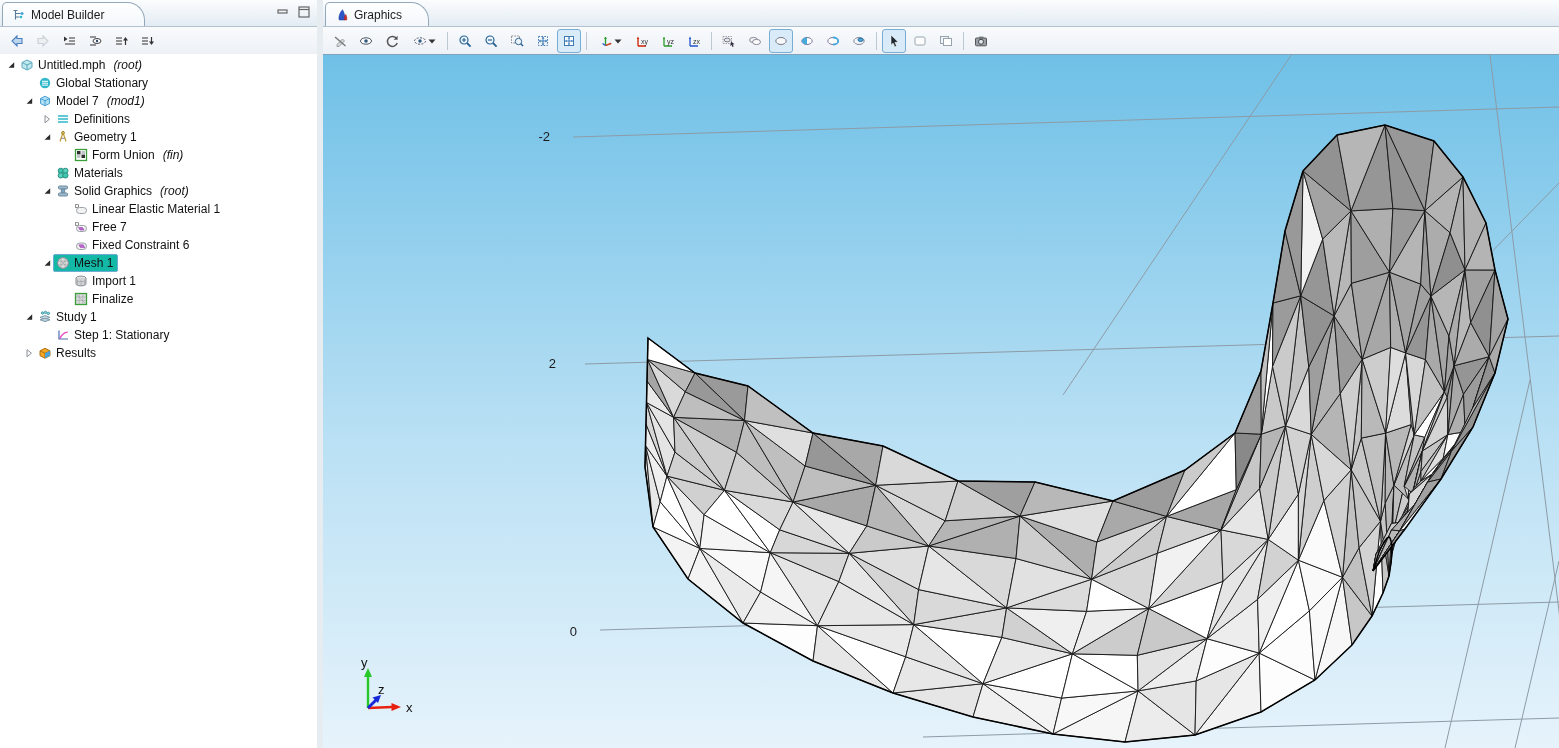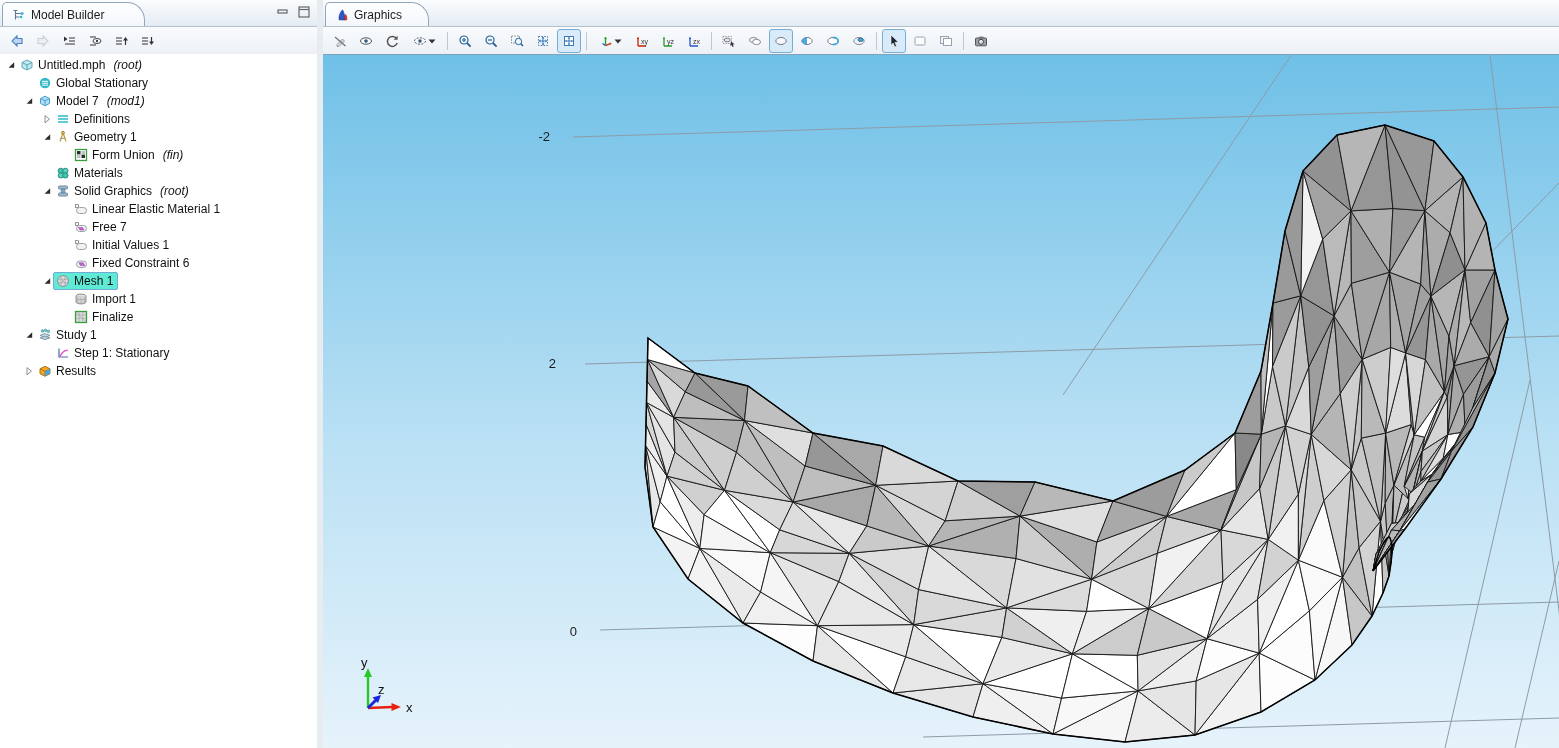--- a/index.html
+++ b/index.html
@@ -25,21 +25,21 @@
   .tbtn .caret{margin-left:1px;}
   .tbtn.w-caret{width:34px;}
   .tsep{width:1px;height:18px;background:#bfc8d2;margin:0 4px;}
   #tree{position:absolute;top:54px;left:0;right:0;bottom:0;background:#fff;
     overflow:hidden;padding-top:2px;}
   .tree-row{display:flex;align-items:center;height:18px;white-space:nowrap;}
   .tree-row .tw{display:inline-block;height:1px;}
   .tree-row .arrow{width:13px;display:flex;align-items:center;justify-content:center;}
   .selbox{display:inline-flex;align-items:center;gap:4px;padding:0 4px 0 1px;
     border:1px solid transparent;border-radius:2px;height:16px;}
-  .selbox.selected{background:#5eead4;border-color:#6fabd2;}
+  .selbox.selected{background:#14b8a6;border-color:#6fabd2;}
   .ticon{width:15px;height:15px;display:flex;align-items:center;justify-content:center;}
   .tlabel{font-size:12px;color:#111;}
   .tdetail{font-size:12px;color:#111;font-style:italic;margin-left:4px;}
   #viewport{position:absolute;top:54px;left:0;width:1236px;height:694px;
     border-top:1px solid #7fa3bd;}
   svg{display:block;}
 </style>
 </head>
 <body>
 
@@ -259,33 +259,20 @@
         <span class="arrow"></span>
         <span class="selbox">
           <span class="ticon">
             <svg width="14" height="14" viewBox="0 0 14 14">
               <text x="1" y="5.5" font-size="6" fill="#333" font-family="Liberation Sans,sans-serif">D</text>
               <rect x="2.5" y="5.5" width="10" height="6" rx="3" fill="#f2f2f2" stroke="#98a0a8"></rect>
               <path d="M4.5 7.5h4l1.5 2.5H6z" fill="#c468d4" stroke="#9040a8" stroke-width=".6"></path>
             </svg>
           </span>
           <span class="tlabel">Free 7</span>
-        </span>
-      </div>
-      <div class="tree-row">
-        <span class="tw" style="width: 58px;"></span>
-        <span class="arrow"></span>
-        <span class="selbox">
-          <span class="ticon">
-            <svg width="14" height="14" viewBox="0 0 14 14">
-              <text x="1" y="5.5" font-size="6" fill="#333" font-family="Liberation Sans,sans-serif">D</text>
-              <rect x="2.5" y="5.5" width="10" height="6" rx="3" fill="#f2f2f2" stroke="#98a0a8"></rect>
-            </svg>
-          </span>
-          <span class="tlabel">Initial Values 1</span>
         </span>
       </div>
       <div class="tree-row">
         <span class="tw" style="width: 58px;"></span>
         <span class="arrow"></span>
         <span class="selbox">
           <span class="ticon">
             <svg width="14" height="14" viewBox="0 0 14 14">
               <rect x="2.5" y="5" width="10" height="6.5" rx="3.2" fill="#f2f2f2" stroke="#98a0a8"></rect>
               <path d="M5 6.8h4.2l1.6 2.8H6.4z" fill="#c468d4" stroke="#9040a8" stroke-width=".6"></path>

